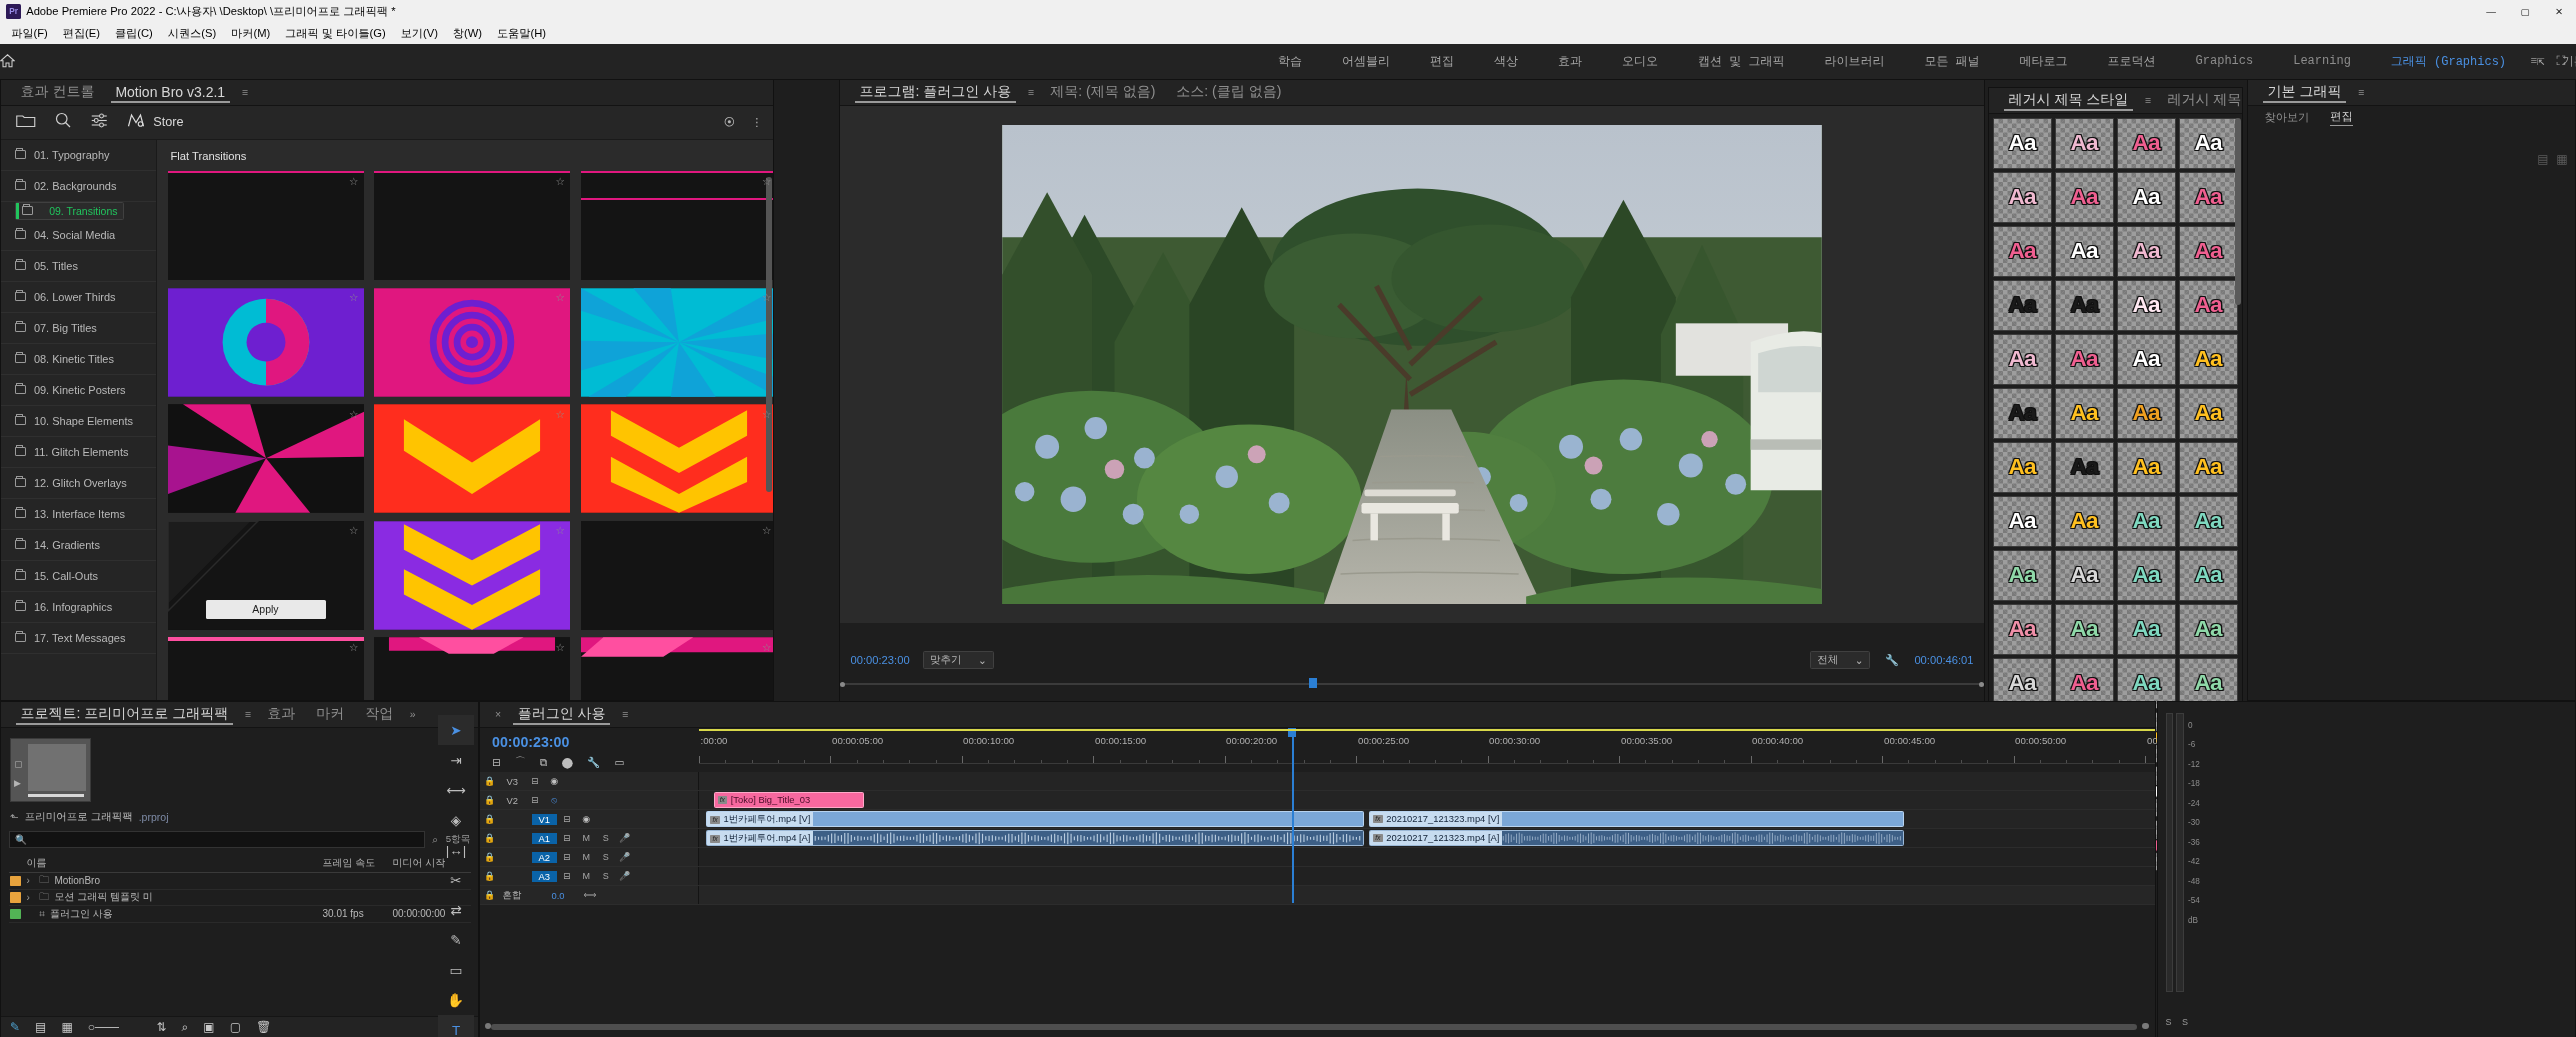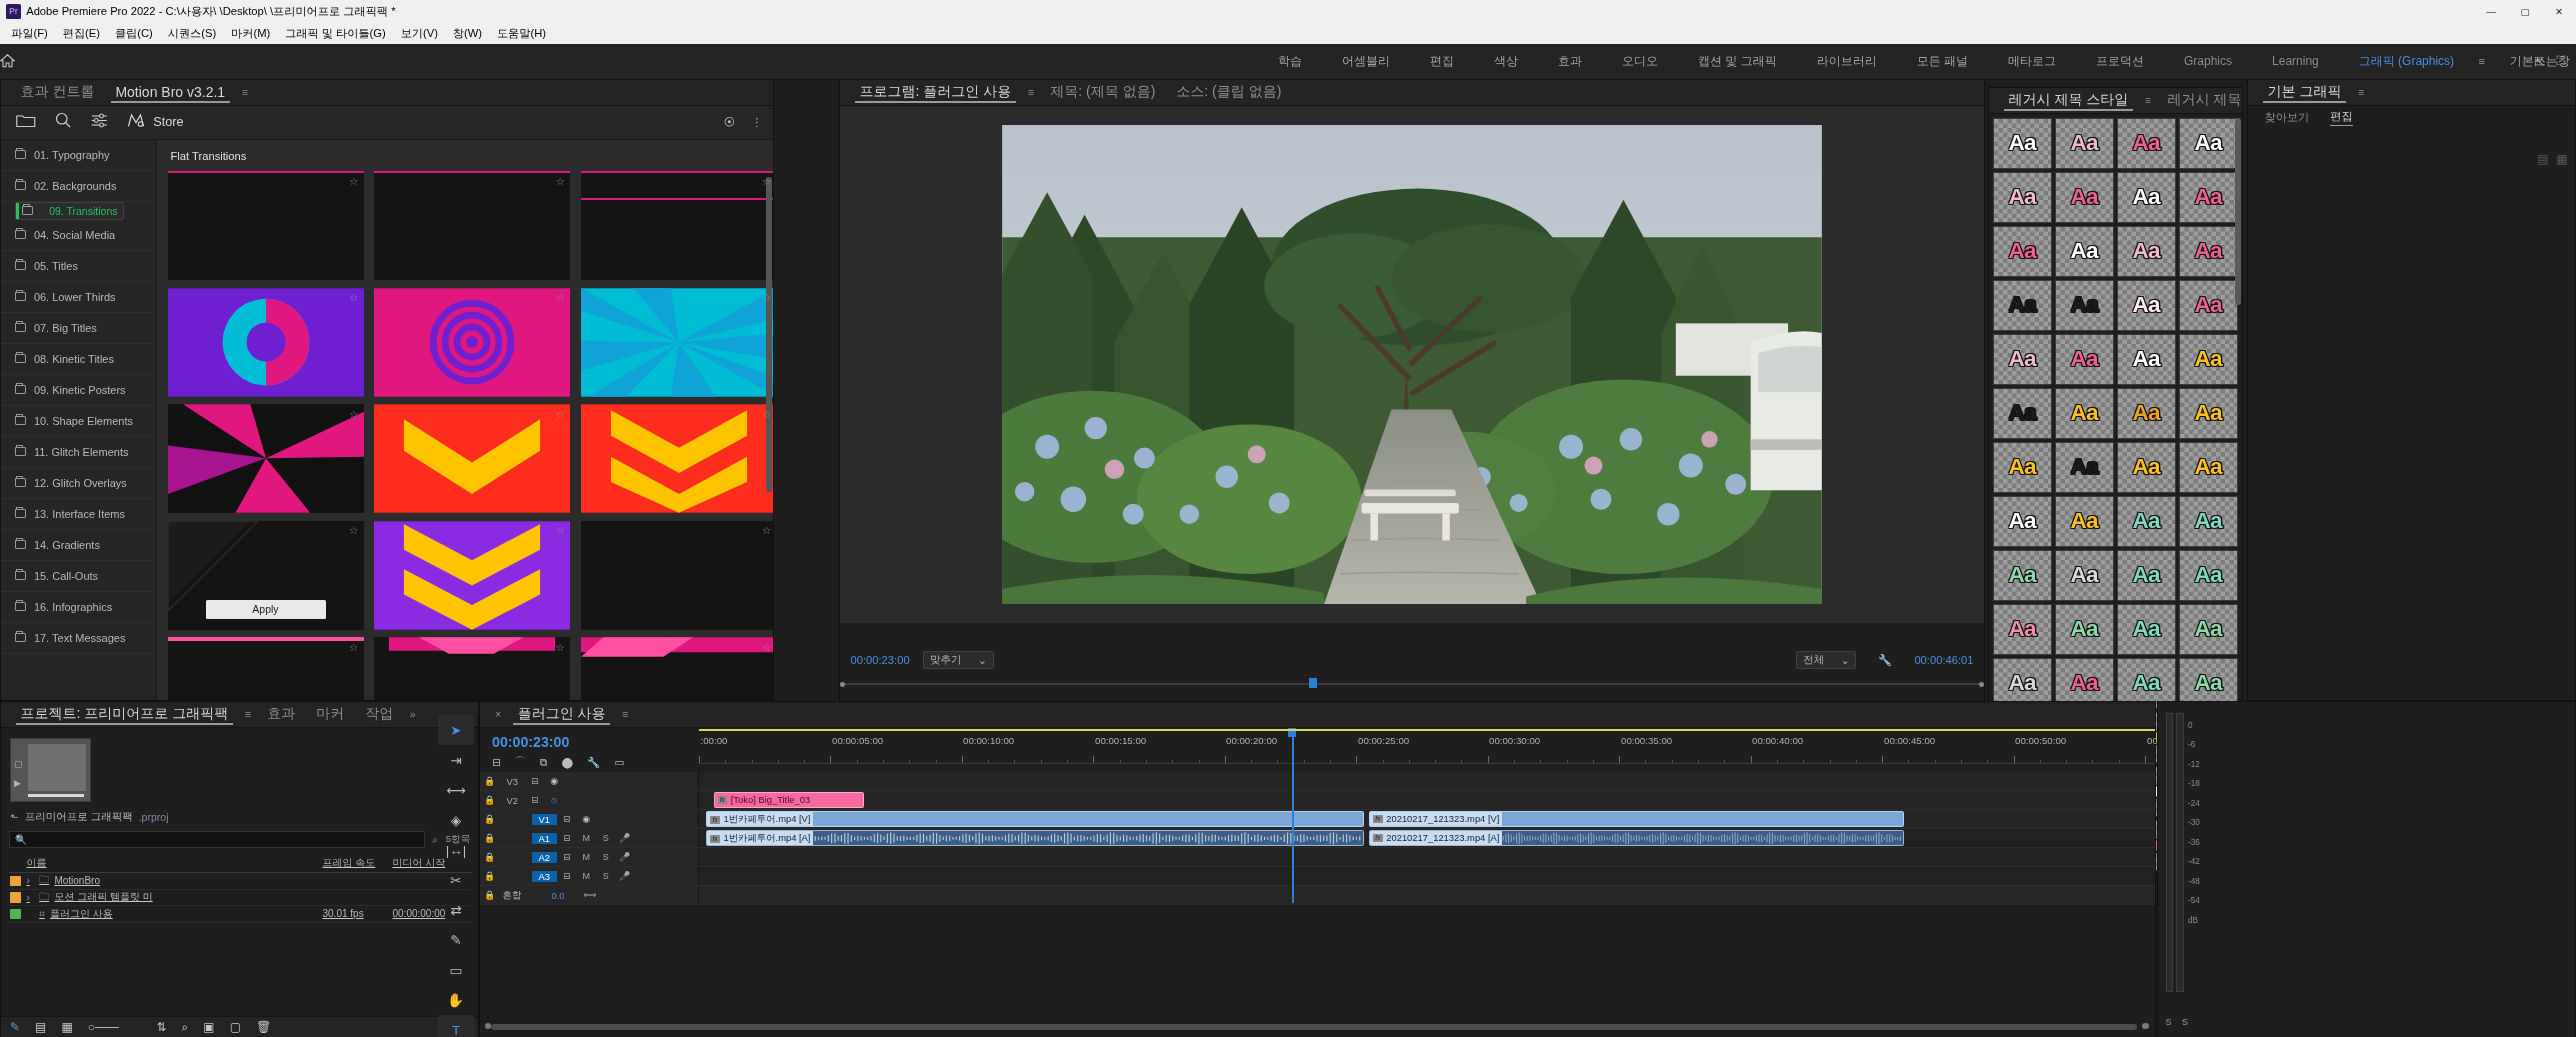--- a/index.html
+++ b/index.html
@@ -17,21 +17,21 @@
   .win-btn { width:34px;height:22.5px;display:flex;align-items:center;justify-content:center;
       font-size:9.7px;color:#222; }
 
   
   .menubar { height:21px; background:#f0f0f0; color:#000; display:flex; align-items:center;
       padding-left:4.5px; font-size:11.2px; gap:1.5px; }
   .menuitem { padding:2.2px 6.7px; white-space:nowrap; }
 
   
   .wsbar { height:36px; background:#232323; border-bottom:0.7px solid #111; display:flex;
-      align-items:center; position:relative; }
+      align-items:center; position:relative;font-family:Liberation Mono, monospace; }
   .ws-home { width:43px; display:flex; align-items:center; justify-content:center; }
   .ws-tabs { display:flex; align-items:center; gap:0px; flex:1; padding-left:1243px; }
   .ws-tab { font-size:12px; color:#a5a5a5; padding:0 20px; white-space:nowrap; }
   .ws-tab.active { color:#4a90e2; }
   .ws-tab.lat { color:#8d8d8d; }
   .ws-hamb { color:#9a9a9a; font-size:11.2px; padding:0 4.5px; }
   .ws-right { position:absolute; right:10.5px; display:flex; gap:12px; align-items:center; }
 
   
   .panel { position:absolute; background:#1e1e1e; border:0.7px solid #111; }
@@ -113,21 +113,21 @@
   .pv { margin:10.5px 0 0 9px; width:81px;height:64px; background:#555; position:relative;
       border:0.7px solid #3a3a3a; }
   .pv .inner { position:absolute; left:16.5px; top:4.5px; right:4.5px; bottom:10.5px; background:#717171;}
   .pv .fline { position:absolute; left:16.5px; bottom:4.5px; right:6px; height:2.2px; background:#d8d8d8;}
   .projname { margin:7.5px 0 0 9px; font-size:10.5px; color:#bdbdbd; display:flex; gap:6px; align-items:center;}
   .projname .ext { color:#7e8ba6; }
   .searchrow { display:flex; align-items:center; gap:7.5px; margin:7.5px 7.5px 0 7.5px; }
   .sbox { flex:1; height:16.5px; background:#121212; border:0.7px solid #333; display:flex;
       align-items:center; padding-left:6px; color:#7a7a7a; font-size:9.7px; }
   .items { font-size:9.7px; color:#9c9c9c; }
-  .ptable { margin:6px 7.5px 0 7.5px;text-decoration:underline; }
+  .ptable { margin:6px 7.5px 0 7.5px; }
   .thead { display:flex; height:19.5px; align-items:center; font-size:10px; color:#b4b4b4;
       border-bottom:0.7px solid #3a3a3a; }
   .trow { display:flex; height:16.5px; align-items:center; font-size:10px; color:#b9b9b9;
       border-bottom:0.7px solid #2a2a2a; }
   .swatch { width:10.5px;height:10.5px;margin:0 6px 0 1.5px;border-radius:0.7px; }
   .c-name { flex:1; display:flex; align-items:center; gap:5.2px; }
   .c-fps { width:70px; } .c-ms { width:78px; }
   .proj-foot { position:absolute; bottom:0; left:0; right:0; height:21px; background:#232323;
       display:flex; align-items:center; gap:15px; padding-left:9px; border-top:0.7px solid #151515;}
 
@@ -573,21 +573,21 @@
         </svg>
       </div>
     </div>
     <div class="mon-bar"></div>
     <div class="mon-times">
       <span class="tc">00:00:23:00</span>
       <span class="sel">
         <span>맞추기</span>
         <span>⌄</span>
       </span>
-      <span style="margin-left:auto;display:flex;align-items:center;gap:22px;">
+      <span style="margin-left:auto;display:flex;align-items:center;gap:15px;">
         <span class="sel" style="margin-left:0;">
           <span>전체</span>
           <span>⌄</span>
         </span>
         <span style="color:#c5c5c5;">🔧</span>
         <span class="tc">00:00:46:01</span>
       </span>
     </div>
     <div class="mon-bar" style="position:relative;height:16.5px;">
       <div style="position:absolute;left:0;right:0;top:7.5px;height:2.2px;background:#3b3b3b;"></div>

